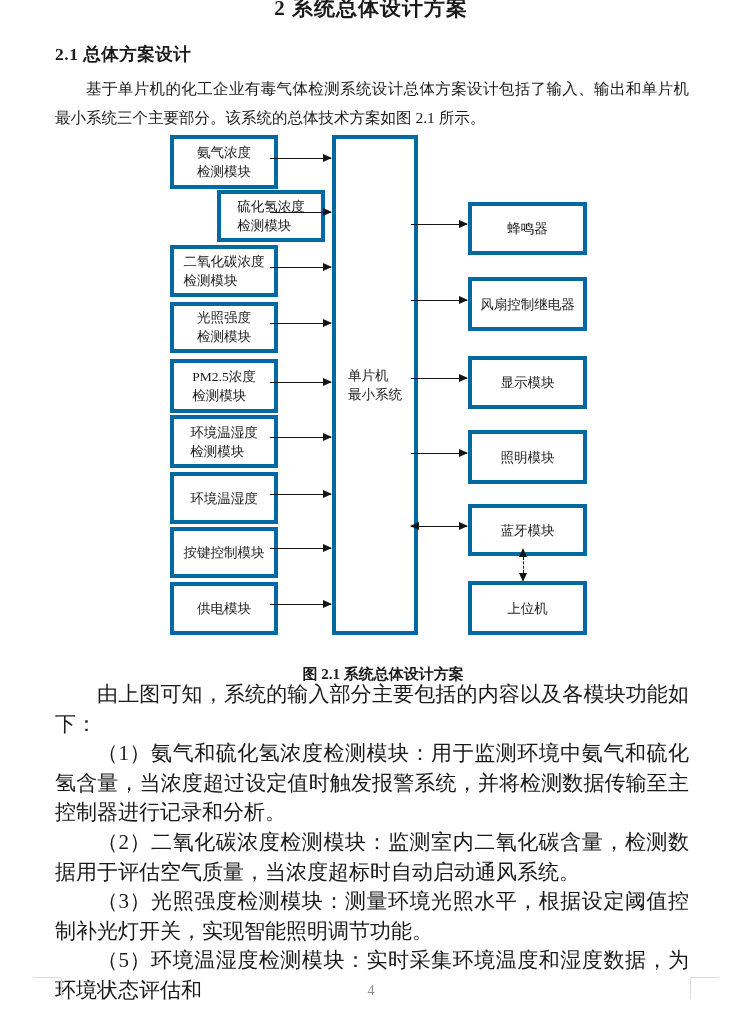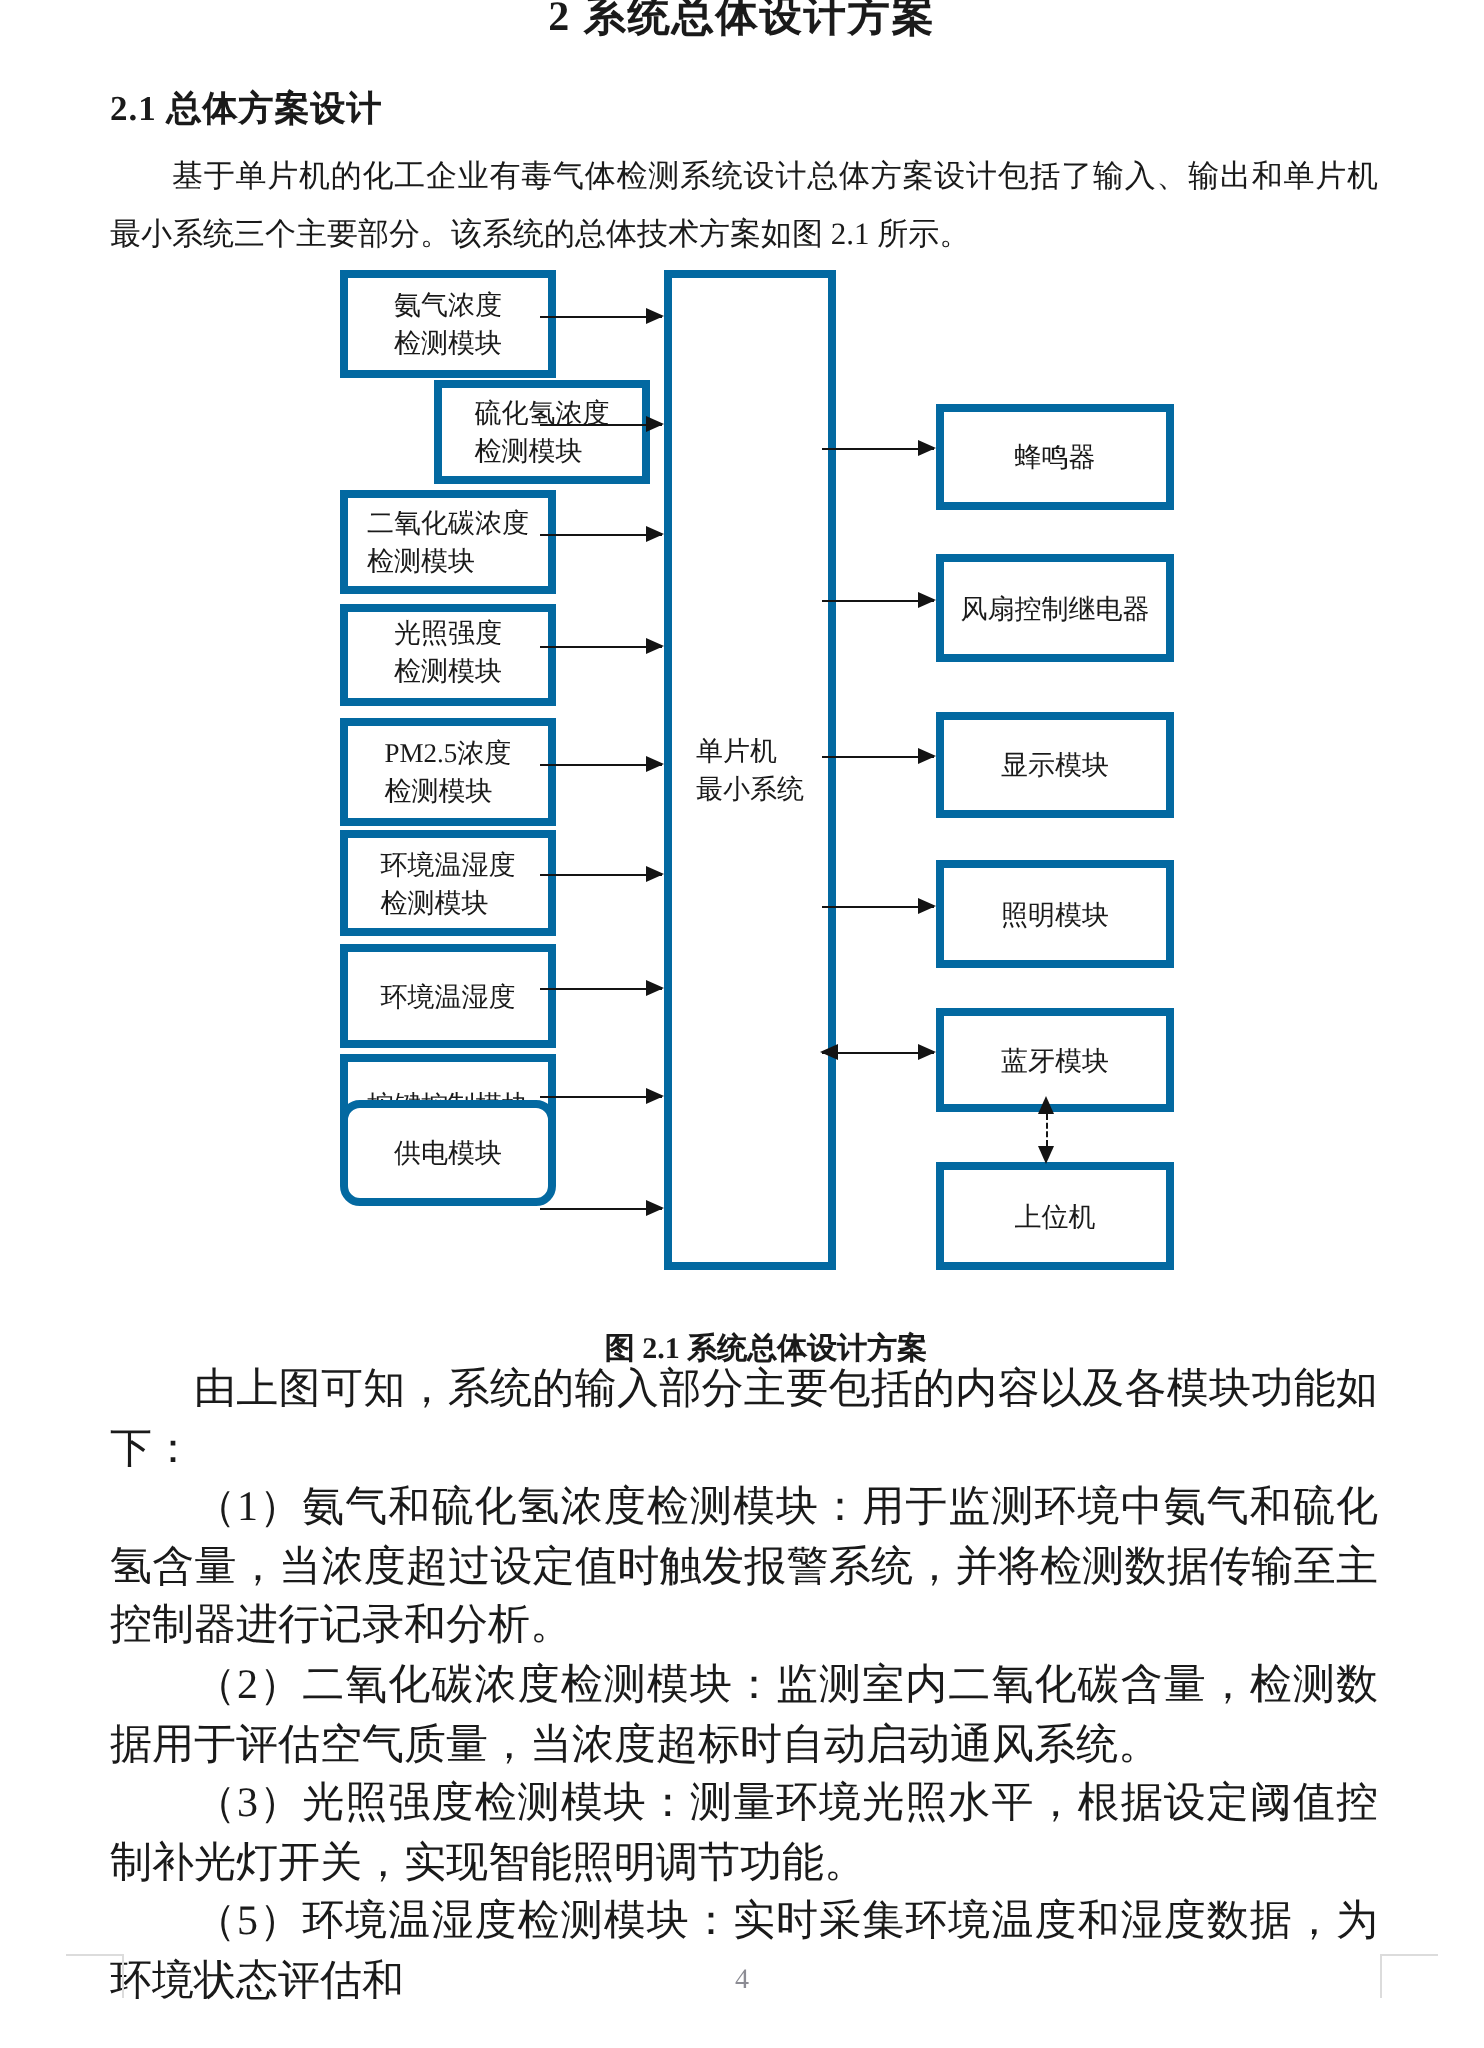--- a/index.html
+++ b/index.html
@@ -111,21 +111,21 @@
     <div class="dbox" style="left:170px;top:415px;width:100px;height:45px;">
         <span class="lbl">环境温湿度
 检测模块</span>
       </div>
     <div class="dbox" style="left:170px;top:472px;width:100px;height:44px;">
         <span class="lbl">环境温湿度</span>
       </div>
     <div class="dbox" style="left:170px;top:527px;width:100px;height:43px;">
         <span class="lbl">按键控制模块</span>
       </div>
-    <div class="dbox" style="left:170px;top:550px;width:100px;height:45px;border-radius:10px;">
+    <div class="dbox" style="left:170px;top:582px;width:100px;height:45px;">
         <span class="lbl">供电模块</span>
       </div>
 
     <div class="dbox" style="left:332px;top:135px;width:78px;height:492px;">
         <span class="lbl">单片机
 最小系统</span>
       </div>
 
     <div class="dbox" style="left:468px;top:202px;width:111px;height:45px;">
         <span class="lbl">蜂鸣器</span>

